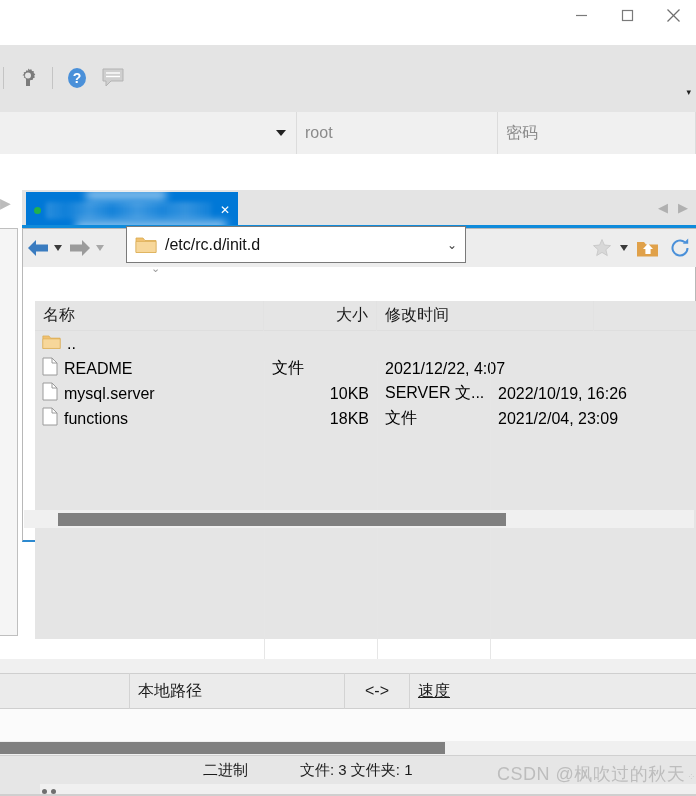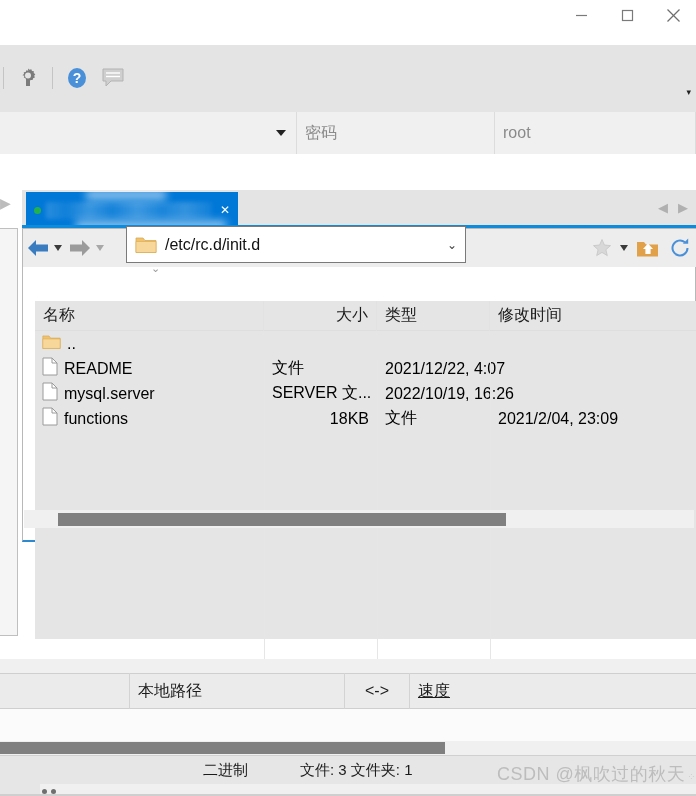--- a/index.html
+++ b/index.html
@@ -356,25 +356,25 @@
       </div>
     </div>
     <div class="toolbar-overflow">▾</div>
   </div>
 
   <div class="quickbar">
     <div class="qfield qf-host">
       <span></span>
       <span class="qf-caret"></span>
     </div>
+    <div class="qfield qf-user">
+      <span>root</span>
+    </div>
     <div class="qfield qf-pass">
       <span>密码</span>
-    </div>
-    <div class="qfield qf-user">
-      <span>root</span>
     </div>
   </div>
 
   <div class="body-area"></div>
 
   <div class="left-strip-arrow">▶</div>
 
   <div class="left-panel-tool">
     <svg width="22" height="22" viewBox="0 0 22 22">
       <path d="M18 11 a7 7 0 1 1 -2.2 -5" fill="none" stroke="#4a90d9" stroke-width="2"></path>
@@ -451,21 +451,20 @@
         <span class="addr-text">/etc/rc.d/init.d</span>
         <span class="addr-chev">⌄</span>
       </div>
       <div class="addr-tail-chev">⌄</div>
     </div>
 
     <div class="collist">
       <div class="colhead">
         <div class="ch ch-name">名称</div>
         <div class="ch ch-size">大小</div>
-        <div class="ch ch-type">类型</div>
         <div class="ch ch-time">修改时间</div>
         <div class="ch ch-last"></div>
       </div>
 
       <div class="rows">
         <div class="colsep" style="left:229px; height:330px;"></div>
         <div class="colsep" style="left:342px; height:330px;"></div>
         <div class="colsep" style="left:455px; height:330px;"></div>
         <div class="colsep" style="left:672px; height:330px;"></div>
 
@@ -501,20 +500,21 @@
         <div class="frow">
           <div class="cell c-name">
             <span>
               <svg width="16" height="19" viewBox="0 0 16 19">
                 <path d="M1 1 h9 l5 5 v12 h-14 z" fill="#ffffff" stroke="#9a9a9a" stroke-width="1"></path>
                 <path d="M10 1 v5 h5" fill="none" stroke="#9a9a9a" stroke-width="1"></path>
               </svg>
             </span>
             <span>mysql.server</span>
           </div>
+          <div class="cell c-size">10KB</div>
           <div class="cell c-type">SERVER 文...</div>
           <div class="cell c-time">2022/10/19, 16:26</div>
         </div>
 
         <div class="frow">
           <div class="cell c-name">
             <span>
               <svg width="16" height="19" viewBox="0 0 16 19">
                 <path d="M1 1 h9 l5 5 v12 h-14 z" fill="#ffffff" stroke="#9a9a9a" stroke-width="1"></path>
                 <path d="M10 1 v5 h5" fill="none" stroke="#9a9a9a" stroke-width="1"></path>

